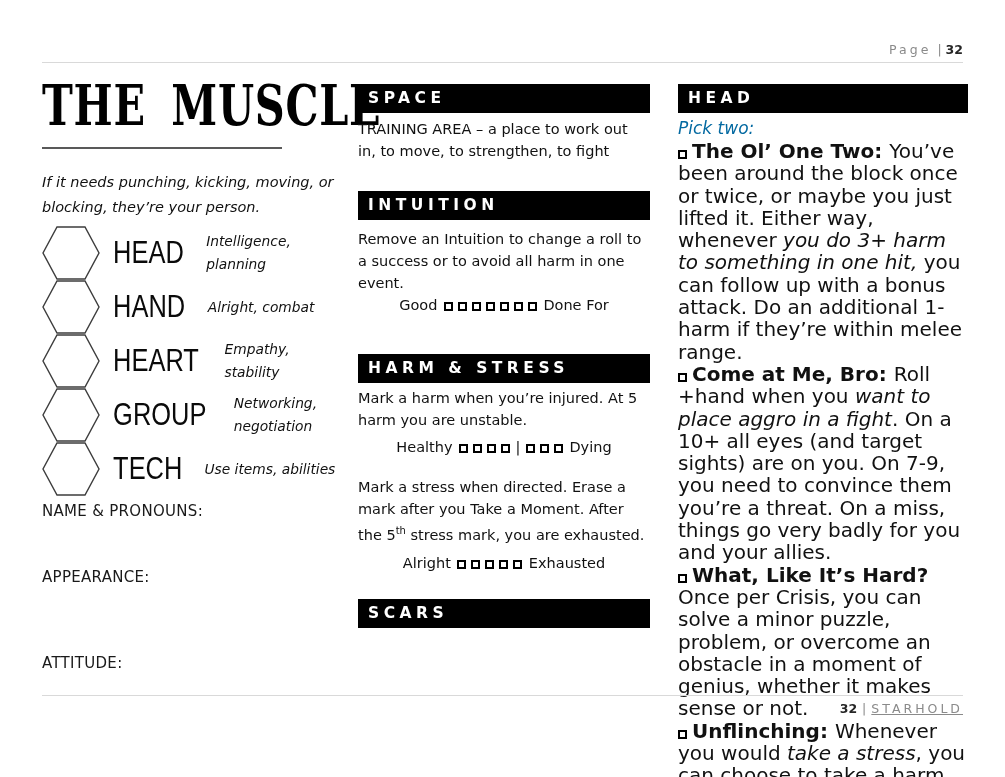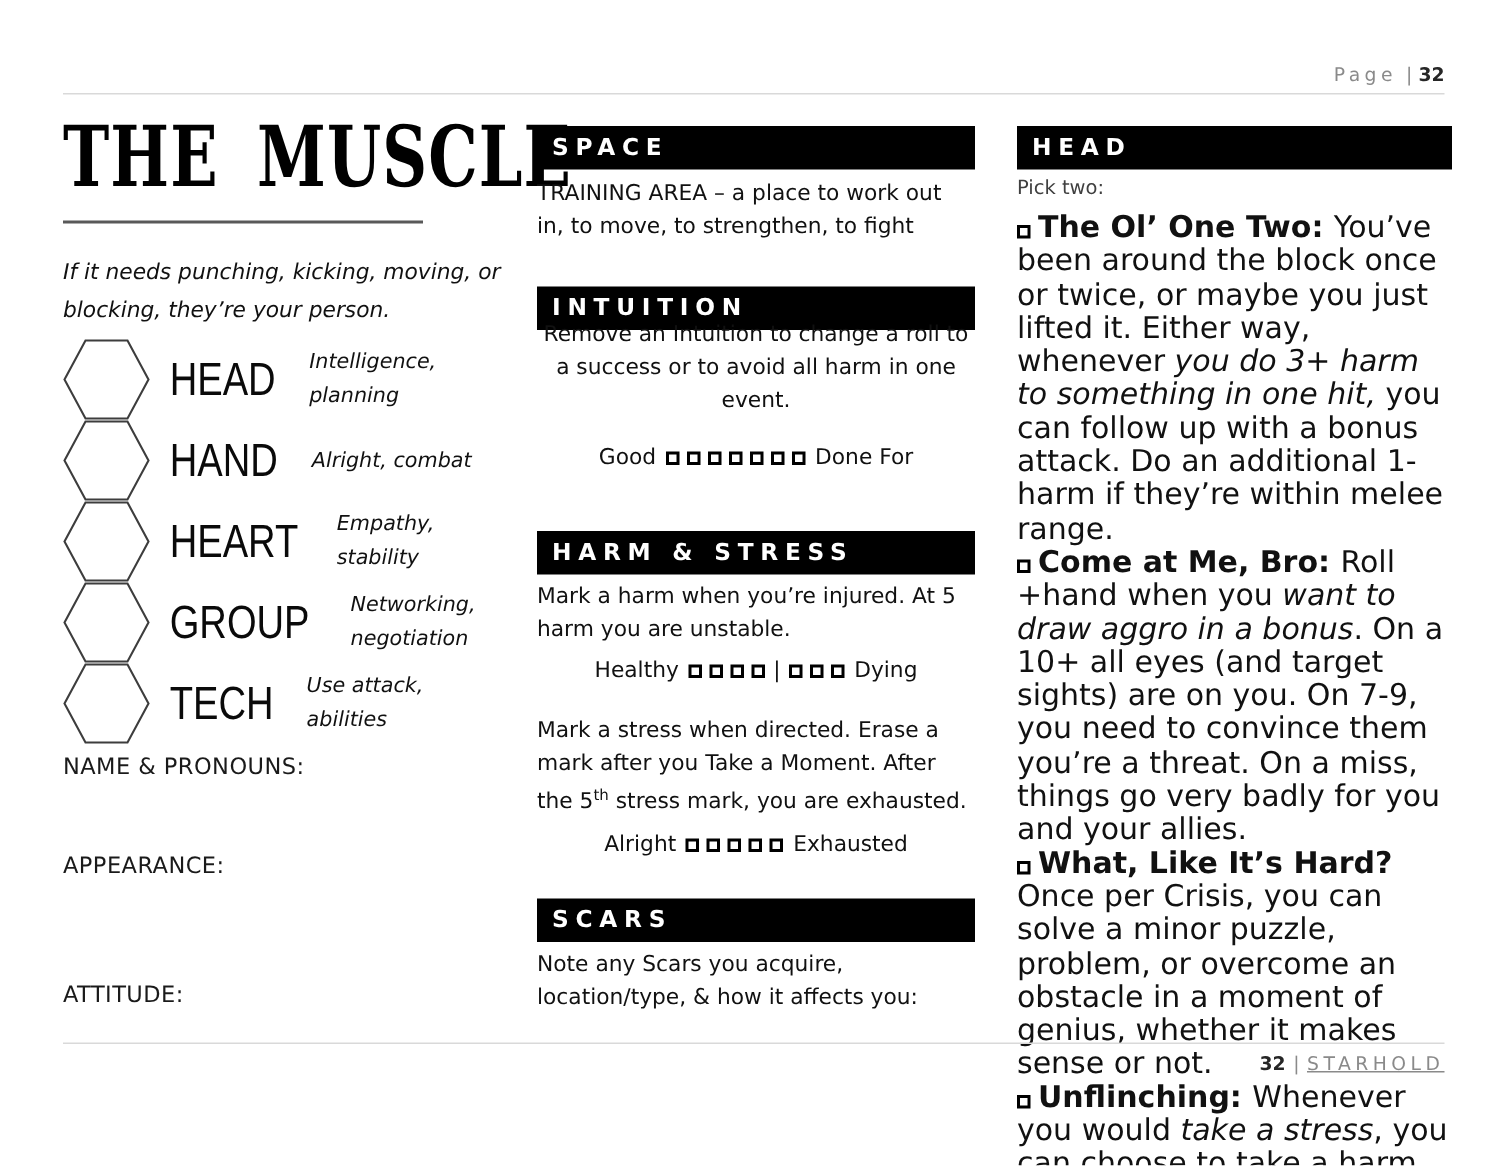--- a/index.html
+++ b/index.html
@@ -57,29 +57,29 @@
     display:inline-block; width:9px; height:9px; border:2px solid #000;
     margin:0 2.5px; vertical-align:-1px; background:#fff;
   }
   .track .lbl { margin:0 4px; }
   .track .pipe { margin:0 3px; }
   .sup { vertical-align:super; font-size:10px; }
 
   
   .mid-col { position:absolute; left:358px; top:84px; width:292px; height:610px; }
   .m-space-bar { top:0; } .m-space-body { top:34px; }
-  .m-int-bar { top:107px; } .m-int-body { top:128px;text-align:center; } .m-int-track { top:213px; }
+  .m-int-bar { top:107px; } .m-int-body { top:144px; } .m-int-track { top:213px; }
   .m-harm-bar { top:270px; } .m-harm-body { top:303px; } .m-harm-track { top:355px; }
   .m-stress-body { top:392px; } .m-stress-track { top:471px; }
   .m-scars-bar { top:515px; } .m-scars-body { top:548px; }
 
   
   .right-col { position:absolute; left:678px; top:84px; width:290px; height:610px; }
   .r-bar { top:0; }
-  .moves-intro { position:absolute; top:34px; left:0; font-size:13px; color:#404040; }
+  .moves-intro { position:absolute; top:34px; left:0; font-style:italic; font-size:17px; color:#0369a1; }
   .moves-body { position:absolute; top:56px; left:0; width:100%; font-size:20px; line-height:22.3px; color:#111; }
   .move { margin:0; }
   .move .b { font-weight:bold; }
   .move .i, .i { font-style:italic; }
   .b { font-weight:bold; }
   .move-box {
     display:inline-block; width:9px; height:9px; border:2px solid #000;
     margin:0 5px 0 0; vertical-align:-1px; background:#fff;
   }
   .hex { stroke:#3d3d3d; stroke-width:1.4; fill:none; }
@@ -126,21 +126,21 @@
               <polygon class="hex" points="15,1 43,1 57,27 43,53 15,53 1,27"></polygon>
             </svg></div>
           <div class="stat-name">GROUP</div>
           <div class="stat-desc">Networking, negotiation</div>
         </div>
         <div class="stat-row">
           <div class="hex-wrap"><svg width="58" height="54" viewBox="0 0 58 54">
               <polygon class="hex" points="15,1 43,1 57,27 43,53 15,53 1,27"></polygon>
             </svg></div>
           <div class="stat-name">TECH</div>
-          <div class="stat-desc">Use attack, abilities</div>
+          <div class="stat-desc">Use items, abilities</div>
         </div>
       </div>
 
     <div class="field-label f-name">NAME &amp; PRONOUNS:</div>
     <div class="field-label f-appearance">APPEARANCE:</div>
     <div class="field-label f-attitude">ATTITUDE:</div>
   </div>
 
   <div class="mid-col">
     <div class="bar m-space-bar">SPACE</div>
@@ -156,29 +156,28 @@
     <div class="body-txt m-harm-body">Mark a harm when you’re injured. At 5 harm you are unstable.</div>
     <div class="track m-harm-track">
       <span class="lbl">Healthy</span><span><span class="cbox"></span><span class="cbox"></span><span class="cbox"></span><span class="cbox"></span></span><span class="pipe">|</span><span><span class="cbox"></span><span class="cbox"></span><span class="cbox"></span></span><span class="lbl">Dying</span>
     </div>
     <div class="body-txt m-stress-body"><span>Mark a stress when directed. Erase a mark after you Take a Moment. After the 5</span><span class="sup">th</span><span> stress mark, you are exhausted.</span></div>
     <div class="track m-stress-track">
       <span class="lbl">Alright</span><span><span class="cbox"></span><span class="cbox"></span><span class="cbox"></span><span class="cbox"></span><span class="cbox"></span></span><span class="lbl">Exhausted</span>
     </div>
 
     <div class="bar m-scars-bar">SCARS</div>
-    <div class="body-txt m-scars-body">Note any Scars you acquire, location/type, &amp; how it affects you:</div>
   </div>
 
   <div class="right-col">
     <div class="bar r-bar">HEAD</div>
     <div class="moves-intro">Pick two:</div>
     <div class="moves-body">
         <div class="move"><span class="move-box"></span><span class="b">The Ol’ One Two: </span><span>You’ve been around the block once or twice, or maybe you just lifted it. Either way, whenever </span><span class="i">you do 3+ harm to something in one hit,</span><span> you can follow up with a bonus attack. Do an additional 1-harm if they’re within melee range.</span></div>
-        <div class="move"><span class="move-box"></span><span class="b">Come at Me, Bro: </span><span>Roll +hand when you </span><span class="i">want to draw aggro in a bonus</span><span>. On a 10+ all eyes (and target sights) are on you. On 7-9, you need to convince them you’re a threat. On a miss, things go very badly for you and your allies.</span></div>
+        <div class="move"><span class="move-box"></span><span class="b">Come at Me, Bro: </span><span>Roll +hand when you </span><span class="i">want to place aggro in a fight</span><span>. On a 10+ all eyes (and target sights) are on you. On 7-9, you need to convince them you’re a threat. On a miss, things go very badly for you and your allies.</span></div>
         <div class="move"><span class="move-box"></span><span class="b">What, Like It’s Hard? </span><span>Once per Crisis, you can solve a minor puzzle, problem, or overcome an obstacle in a moment of genius, whether it makes sense or not.</span></div>
         <div class="move"><span class="move-box"></span><span class="b">Unflinching: </span><span>Whenever you would </span><span class="i">take a stress</span><span>, you can choose to take a harm instead.</span></div>
       </div>
   </div>
 
   <div class="rule bottom"></div>
   <div class="ftr">
     <span class="num">32</span><span class="sep">|</span><span class="muted">STARHOLD</span>
   </div>
 

